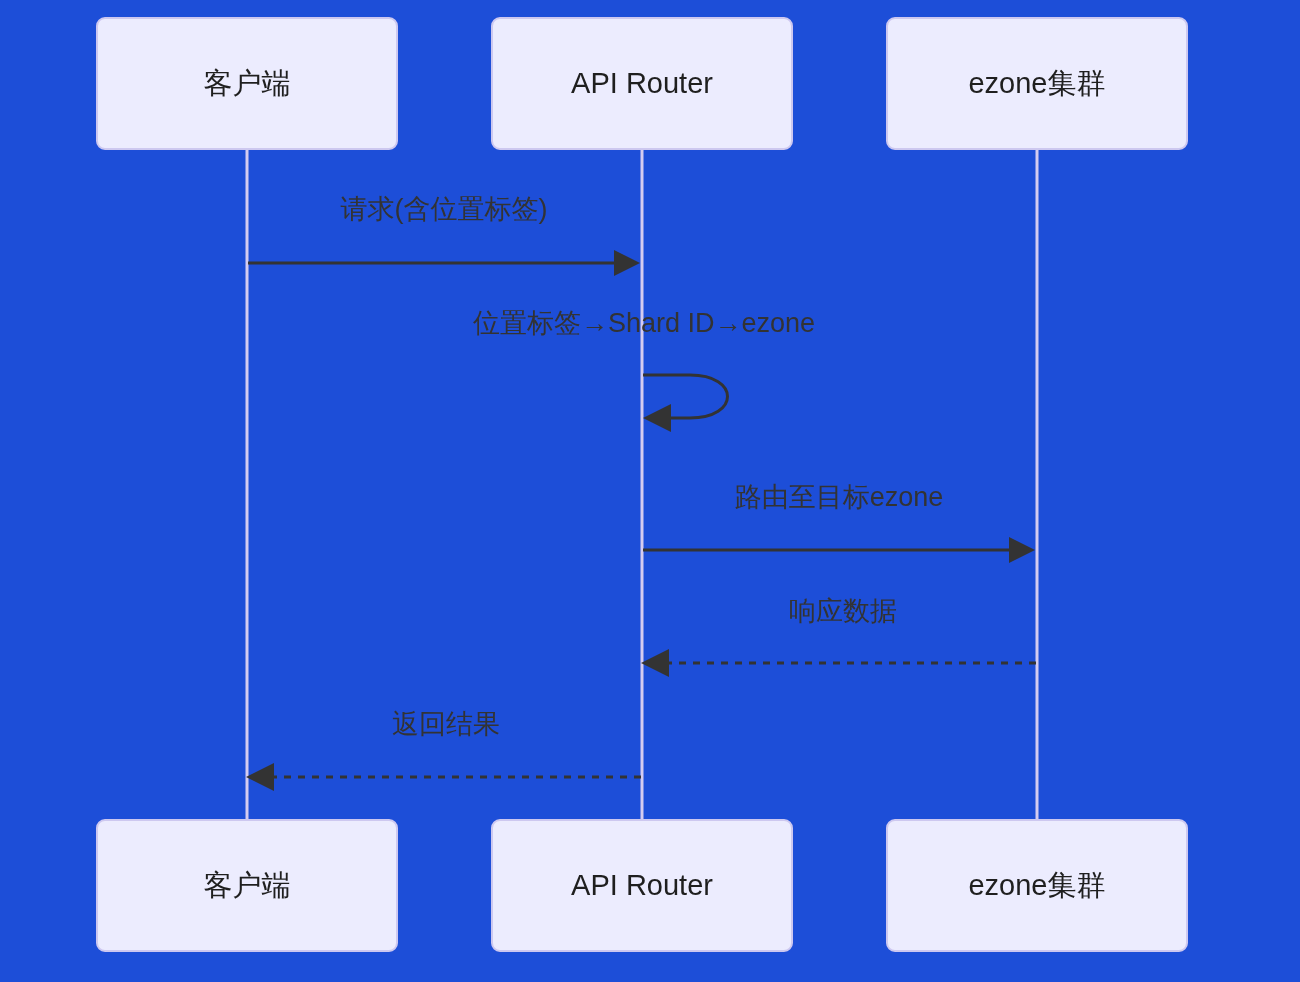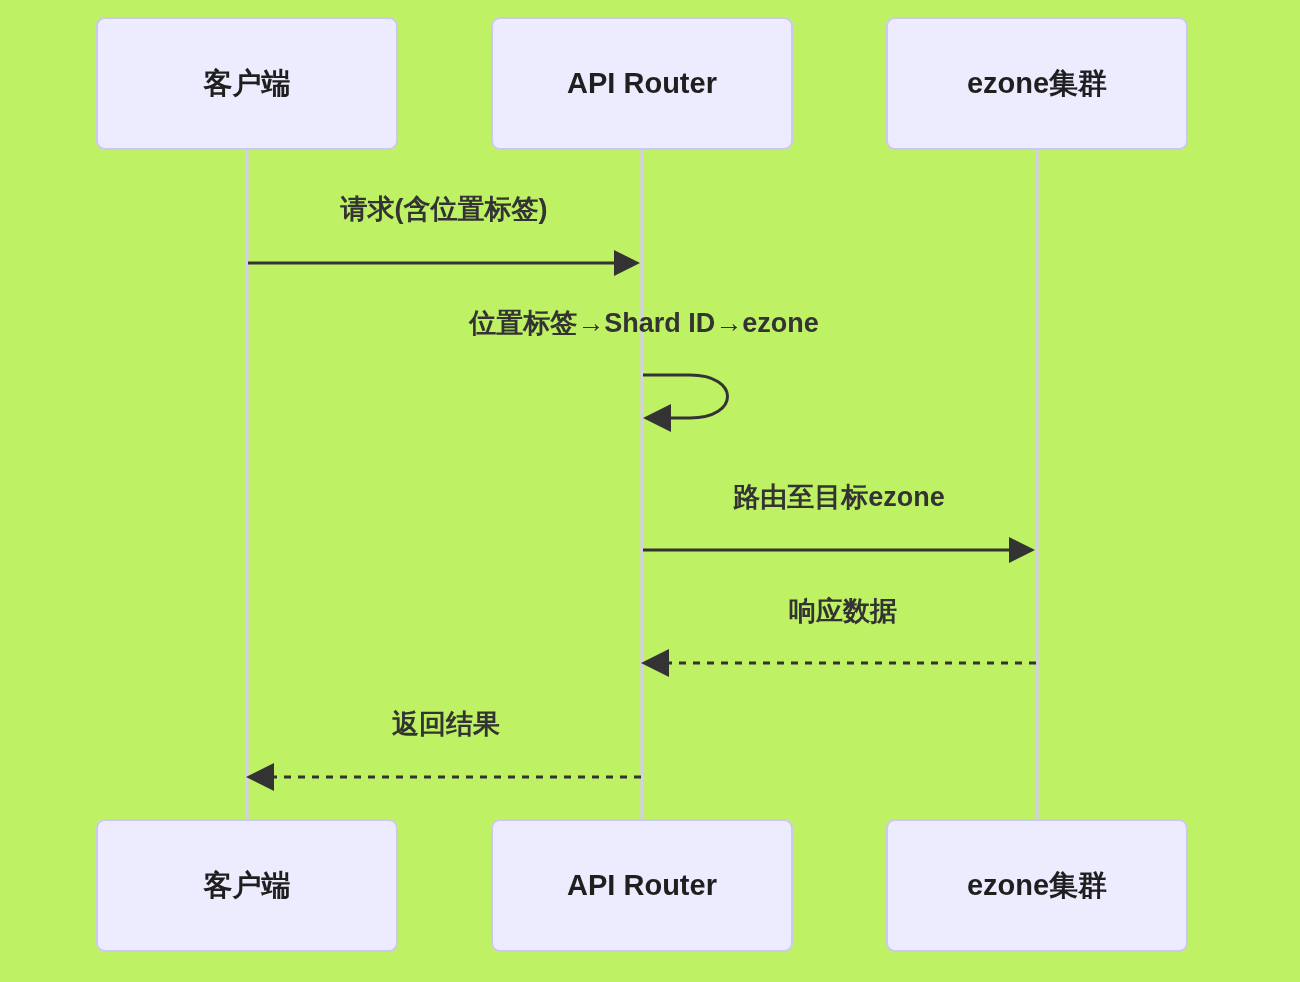--- a/index.html
+++ b/index.html
@@ -8,22 +8,21 @@
     background: #ffffff;
   }
   body {
     font-family: "Liberation Sans", "DejaVu Sans", sans-serif;
   }
   #diagram-root {
     position: relative;
     width: 1300px;
     height: 982px;
     overflow: hidden;
-    background: #bef264;
-    font-weight: bold;
+    background: #1d4ed8;
   }
   #diagram-svg {
     position: absolute;
     top: 0;
     left: 0;
     width: 1300px;
     height: 982px;
     display: block;
   }
   .participant-box {

